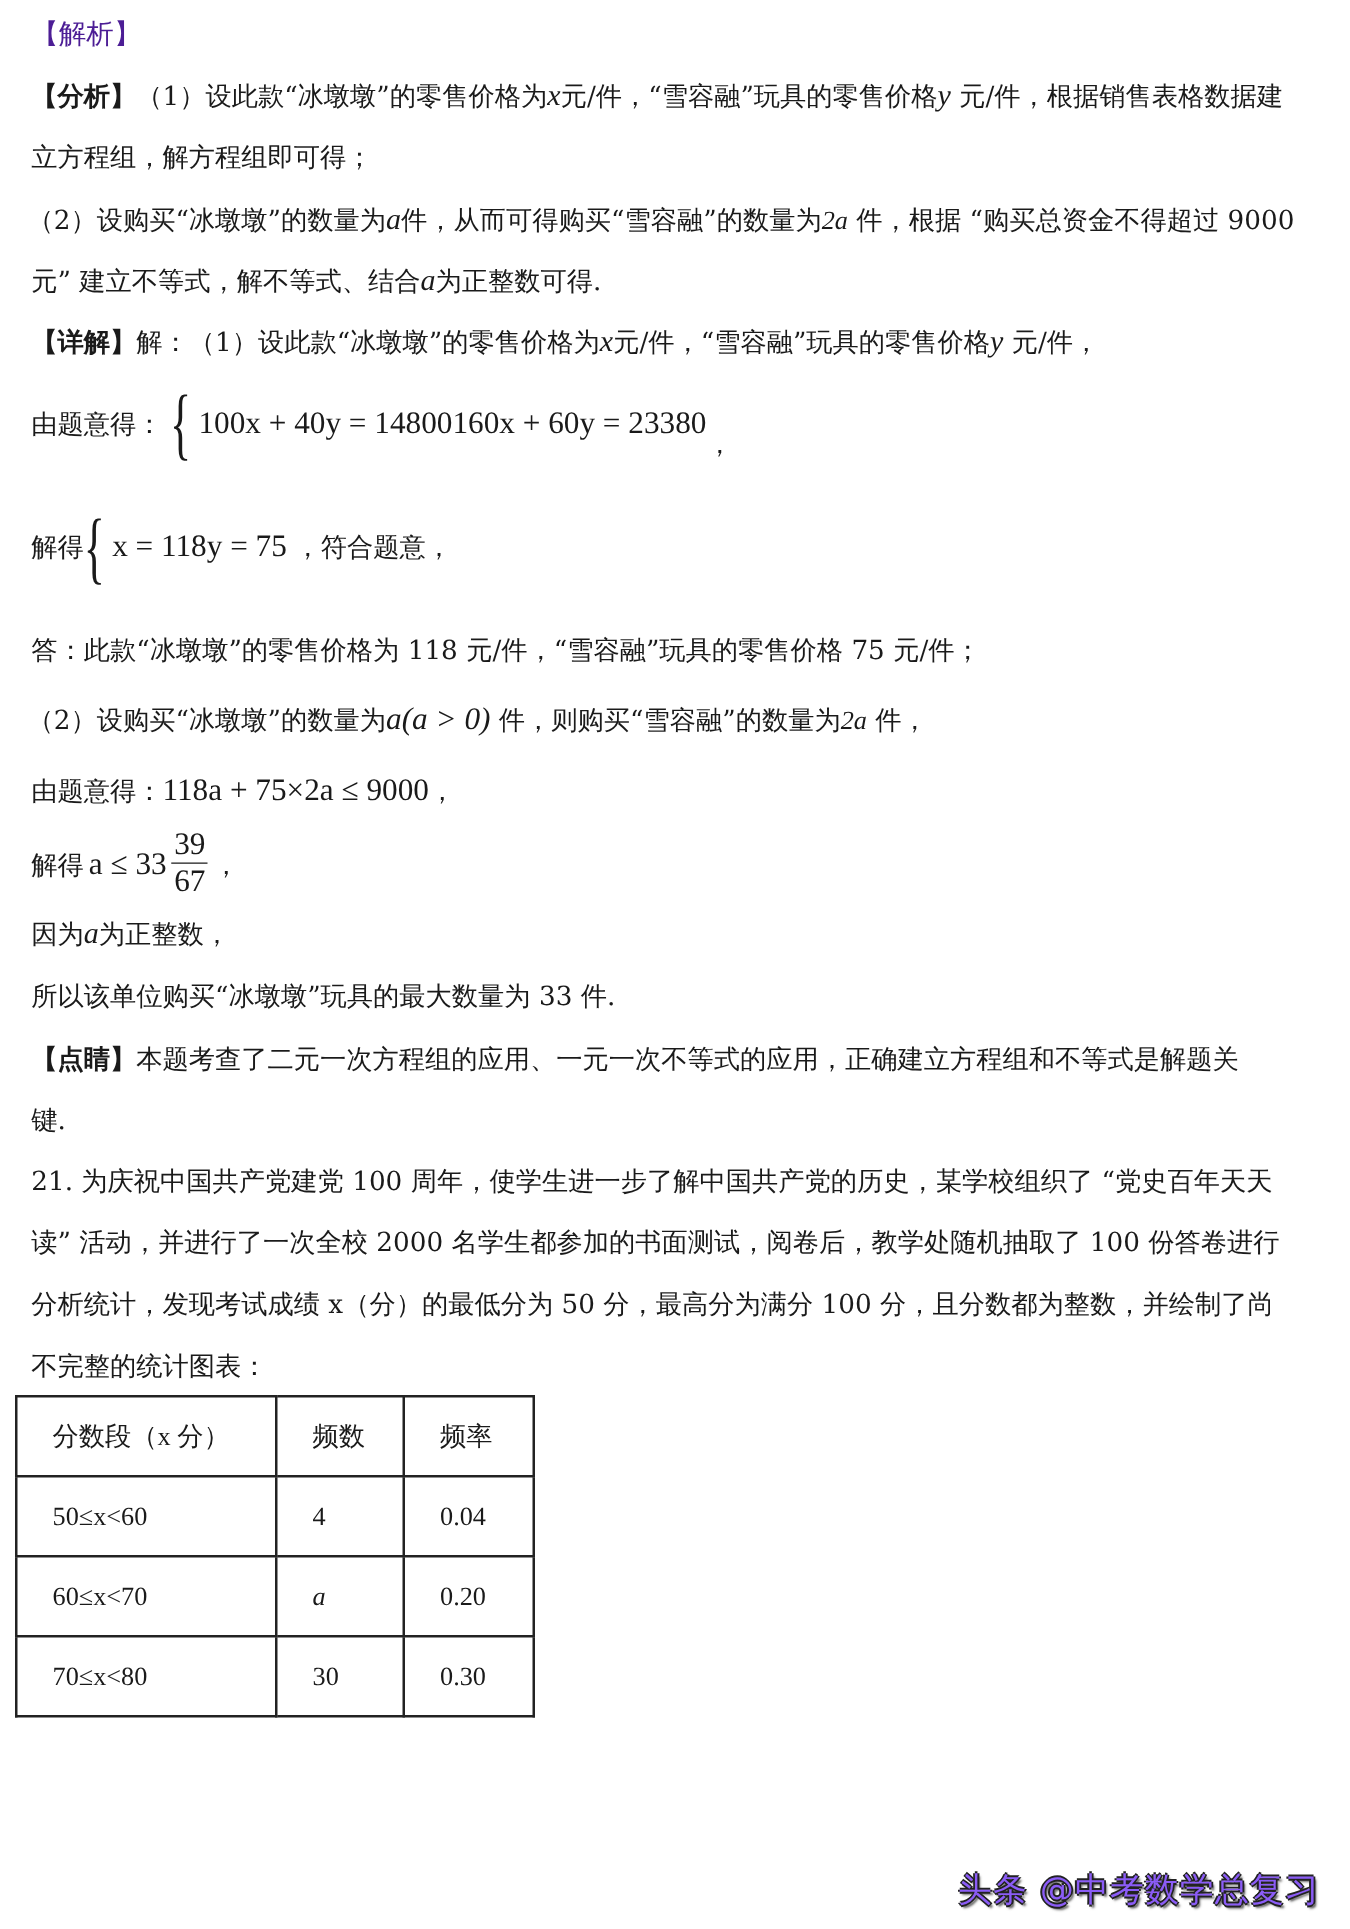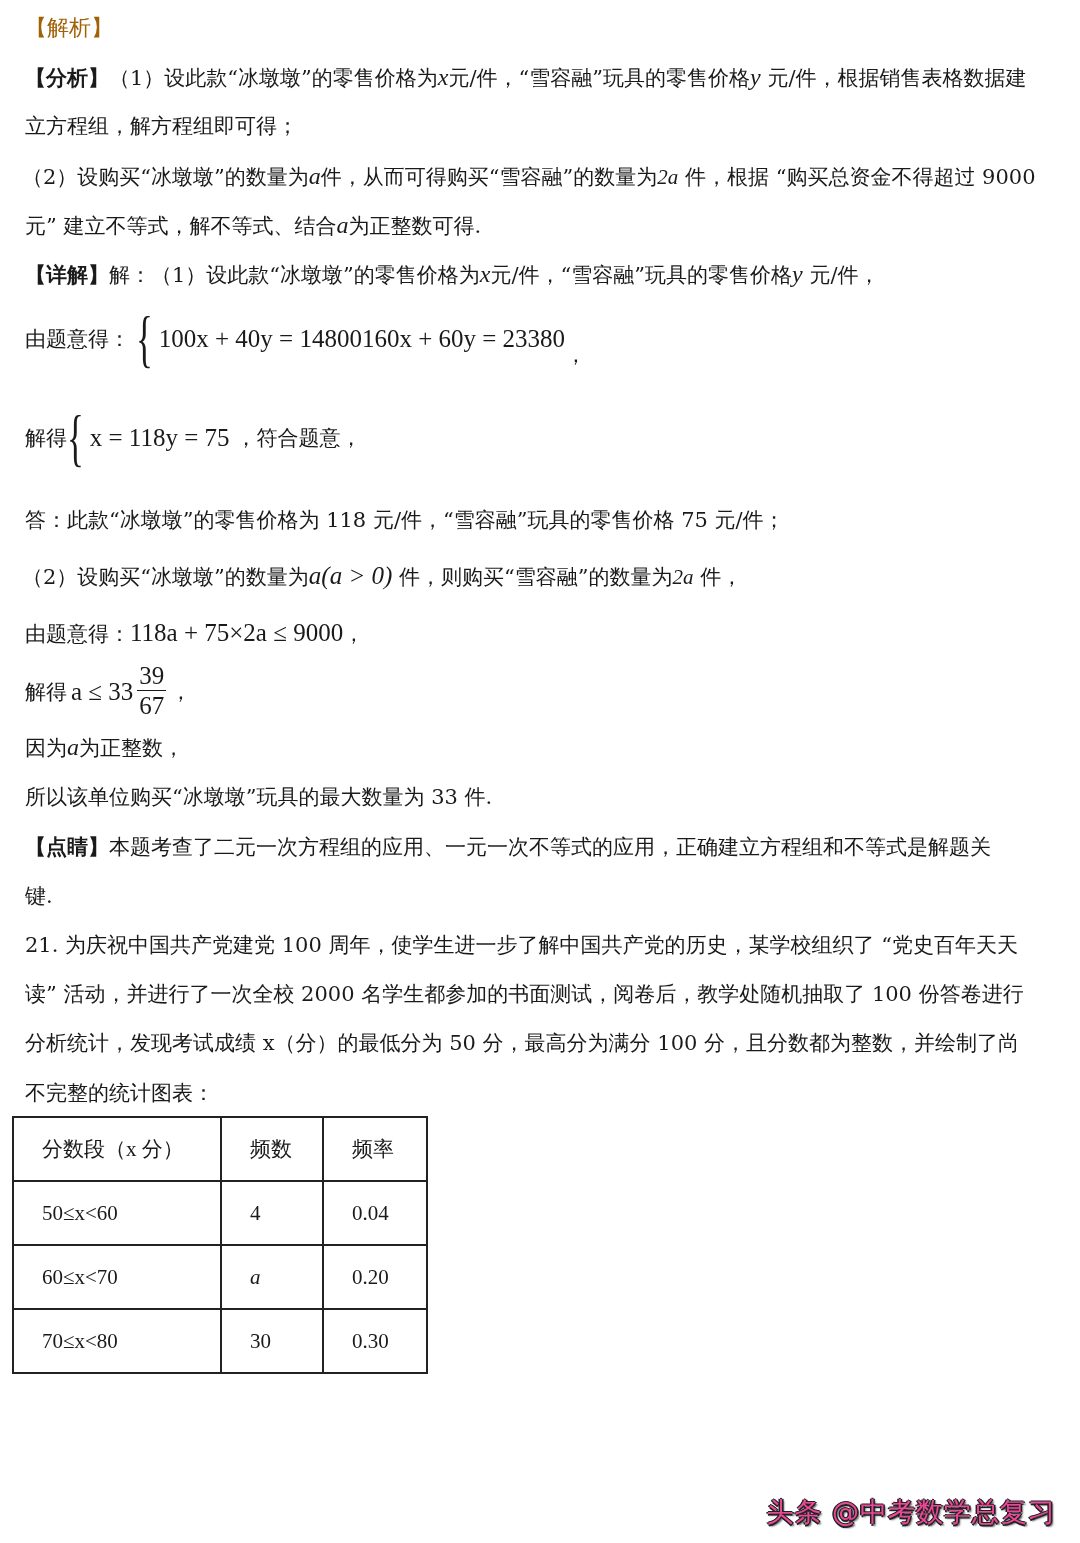--- a/index.html
+++ b/index.html
@@ -2,21 +2,21 @@
 <html><head>
 <meta charset="utf-8">
 <style>
   html, body { margin: 0; padding: 0; background: #ffffff; }
   body {
     width: 1080px; height: 1543px; position: relative; overflow: hidden;
     font-family: "DejaVu Serif", "Liberation Serif", serif;
     color: #1a1a1a; font-size: 21px;
   }
   .line { position: absolute; left: 25px; white-space: nowrap; line-height: 30px; }
-  .hdr { color: #a16207; font-size: 22px; }
+  .hdr { color: #4c1d95; font-size: 22px; }
   .bold-br { font-weight: bold; }
   .mi { font-family: "Liberation Serif", serif; font-style: italic; font-size: 24px; }
   .mn { font-family: "Liberation Serif", serif; font-size: 24px; }
   .sys { position: absolute; display: flex; align-items: center; }
   .brace {
     font-family: "Liberation Serif", serif; font-size: 64px; line-height: 64px;
     transform: scaleX(0.55); transform-origin: left center; margin-right: -8px;
     font-weight: 200;
   }
   .eqs { display: flex; flex-direction: row; }
@@ -30,21 +30,21 @@
   }
   table.stats td {
     border: 2px solid #222; height: 62px; padding: 0 0 0 28px; vertical-align: middle; margin-top: 32px;
   }
   table.stats td.c1 { width: 178px; }
   table.stats td.c2 { width: 72px; }
   table.stats td.c3 { width: 74px; }
   table.stats .it { font-style: italic; }
   .watermark {
     position: absolute; right: 24px; top: 1494px;
-    font-family: "DejaVu Sans", sans-serif; font-size: 27px; color: #ec4899;
+    font-family: "DejaVu Sans", sans-serif; font-size: 27px; color: #8b5cf6;
     text-shadow: -1.5px 0 #222, 1.5px 0 #222, 0 -1.5px #222, 0 1.5px #222, 2px 2px 2px #444;
     letter-spacing: 1px;
   }
 </style>
 </head>
 <body>
 
 <div class="line hdr" style="top:13px;">【解析】</div>
 
 <div class="line" style="top:62px;">

